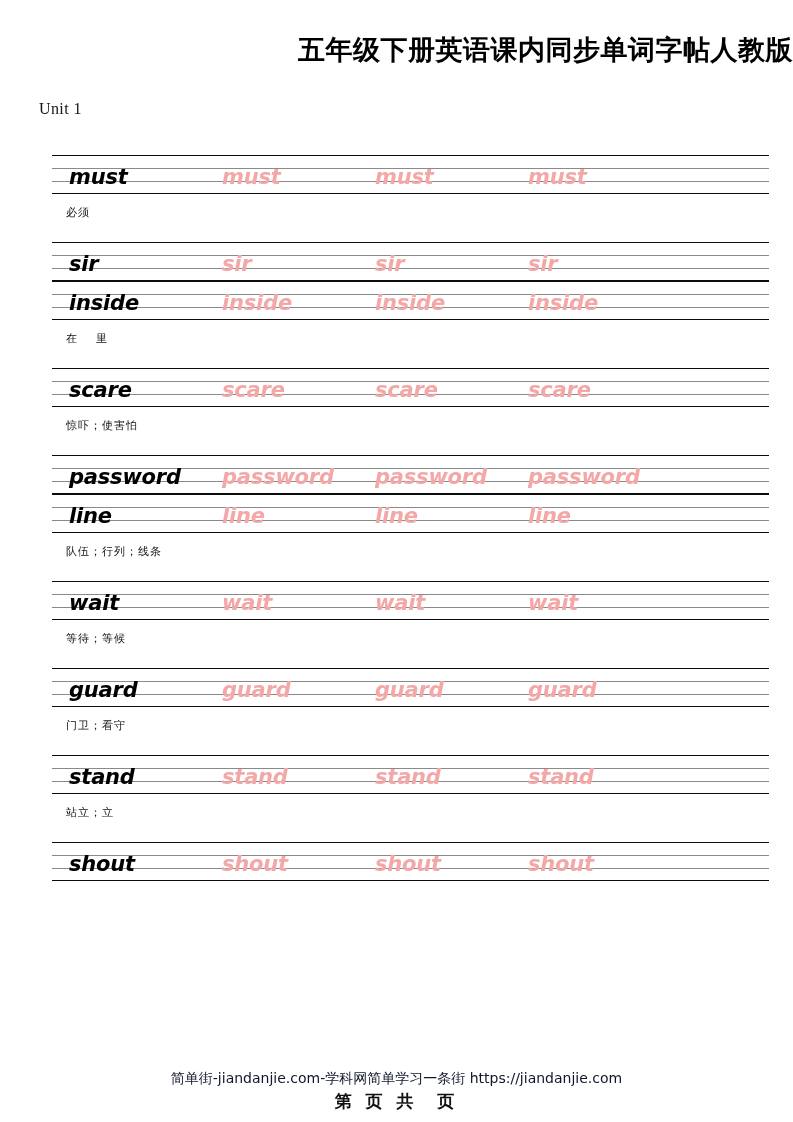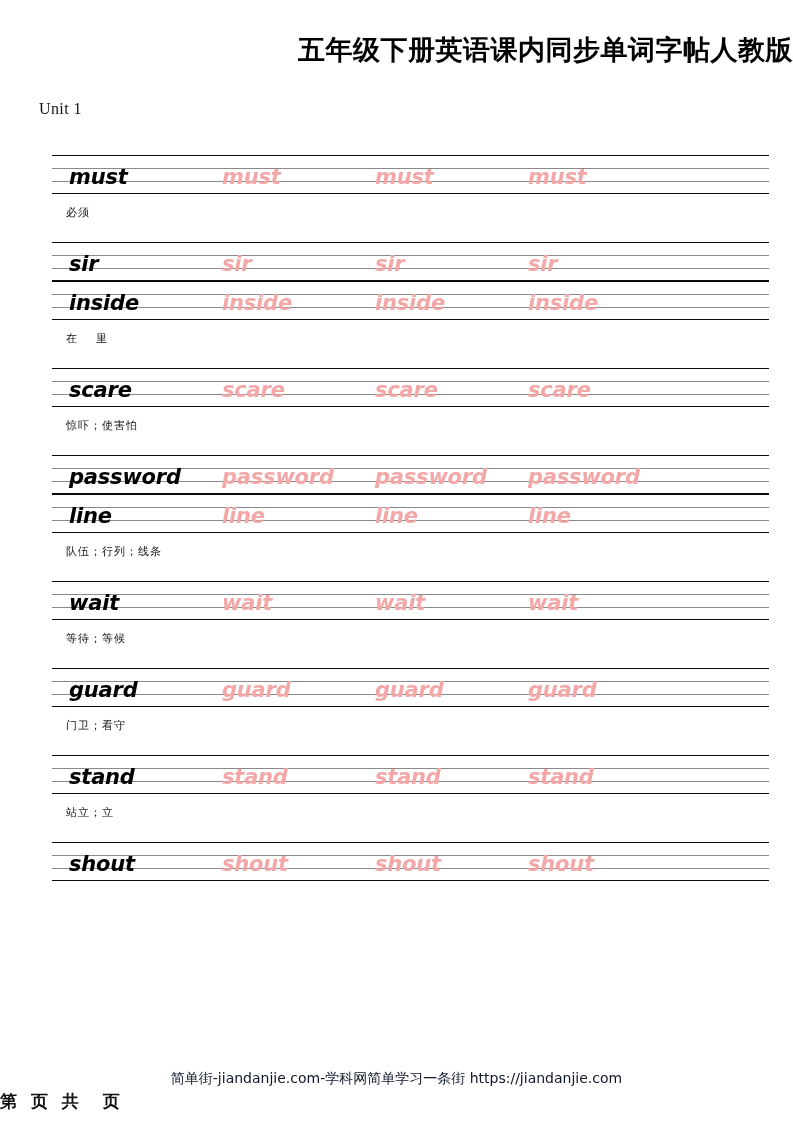--- a/index.html
+++ b/index.html
@@ -129,20 +129,21 @@
     font-family: "DejaVu Sans", "Liberation Sans", sans-serif;
     font-size: 14px;
     color: #0f172a;
     white-space: nowrap;
   }
   .footer-pagination {
     position: absolute;
     top: 1090px;
     left: 0;
     width: 793px;
+    text-align: center;
     font-family: "DejaVu Sans", "Liberation Sans", sans-serif;
     font-size: 17px;
     font-weight: bold;
     color: #111111;
     letter-spacing: 4px;
     white-space: pre;
   }
 </style>
 </head>
 <body>

